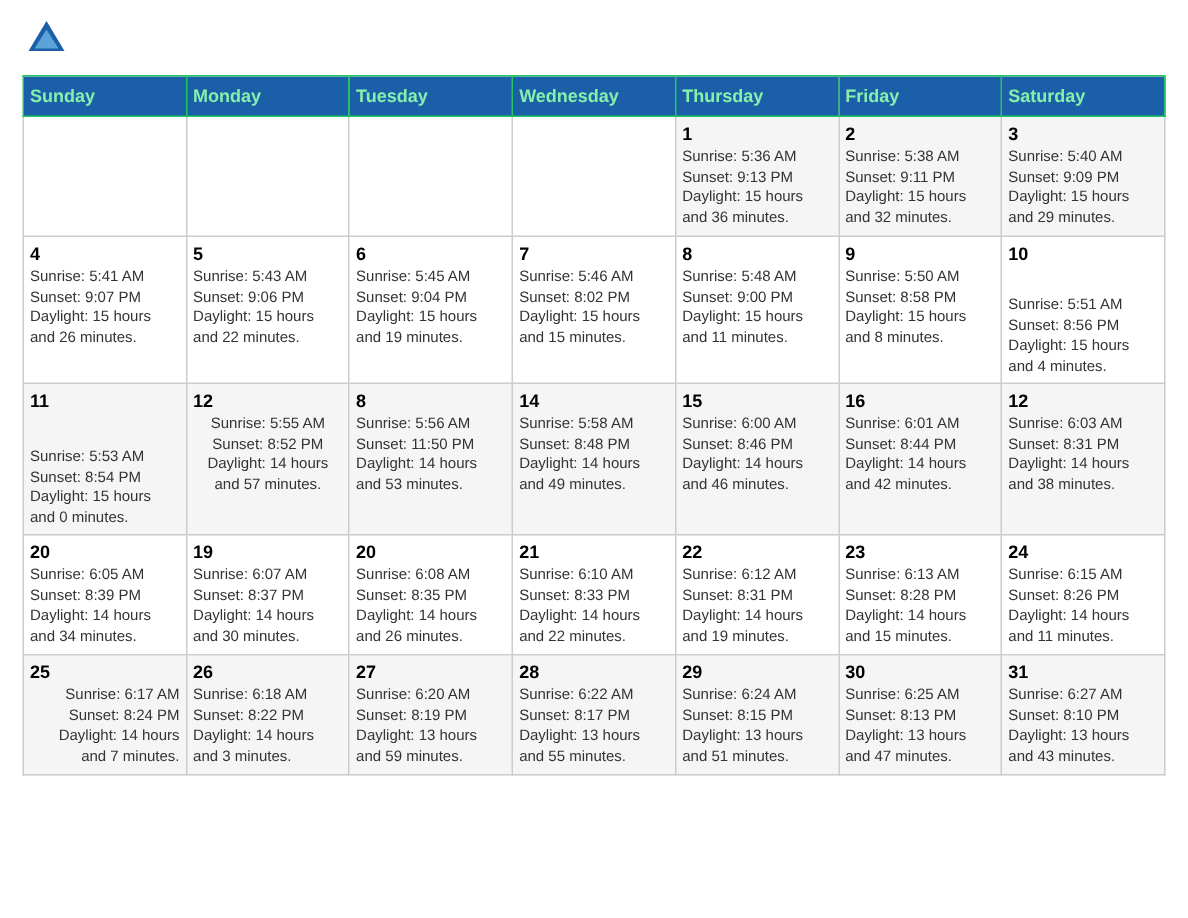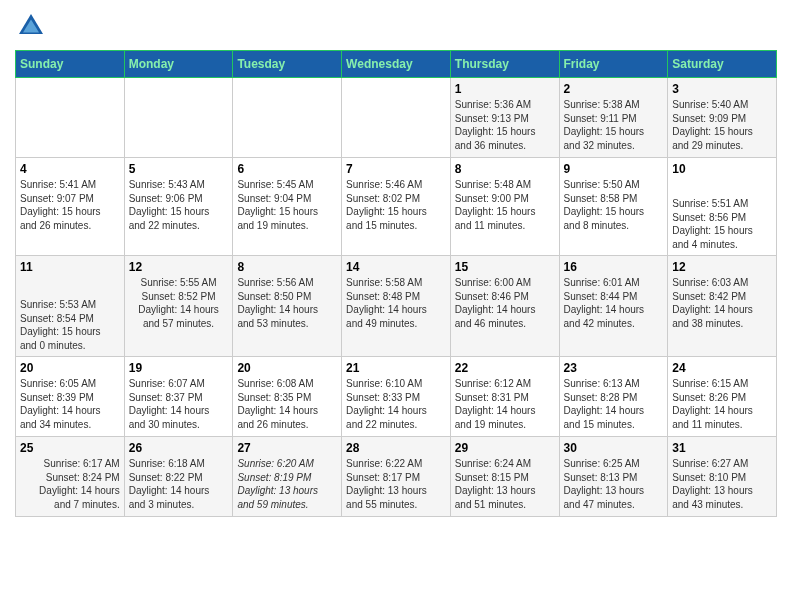--- a/index.html
+++ b/index.html
@@ -211,21 +211,21 @@
         <td>
           <span class="day-number">12</span>
           <div class="day-info" style="white-space: pre-line; text-align: center;">Sunrise: 5:55 AM
 Sunset: 8:52 PM
 Daylight: 14 hours
 and 57 minutes.</div>
         </td>
         <td>
           <span class="day-number">8</span>
           <div class="day-info" style="white-space: pre-line;">Sunrise: 5:56 AM
-Sunset: 8:50 PM
+Sunset: 11:50 PM
 Daylight: 14 hours
 and 53 minutes.</div>
         </td>
         <td>
           <span class="day-number">14</span>
           <div class="day-info" style="white-space: pre-line;">Sunrise: 5:58 AM
 Sunset: 8:48 PM
 Daylight: 14 hours
 and 49 minutes.</div>
         </td>
@@ -239,21 +239,21 @@
         <td>
           <span class="day-number">16</span>
           <div class="day-info" style="white-space: pre-line;">Sunrise: 6:01 AM
 Sunset: 8:44 PM
 Daylight: 14 hours
 and 42 minutes.</div>
         </td>
         <td>
           <span class="day-number">12</span>
           <div class="day-info" style="white-space: pre-line;">Sunrise: 6:03 AM
-Sunset: 8:42 PM
+Sunset: 8:31 PM
 Daylight: 14 hours
 and 38 minutes.</div>
         </td>
       </tr>
       <tr>
         <td>
           <span class="day-number">20</span>
           <div class="day-info" style="white-space: pre-line;">Sunrise: 6:05 AM
 Sunset: 8:39 PM
 Daylight: 14 hours
@@ -312,21 +312,21 @@
         </td>
         <td>
           <span class="day-number">26</span>
           <div class="day-info" style="white-space: pre-line;">Sunrise: 6:18 AM
 Sunset: 8:22 PM
 Daylight: 14 hours
 and 3 minutes.</div>
         </td>
         <td>
           <span class="day-number">27</span>
-          <div class="day-info" style="white-space: pre-line; font-style: italic;">Sunrise: 6:20 AM
+          <div class="day-info" style="white-space: pre-line;">Sunrise: 6:20 AM
 Sunset: 8:19 PM
 Daylight: 13 hours
 and 59 minutes.</div>
         </td>
         <td>
           <span class="day-number">28</span>
           <div class="day-info" style="white-space: pre-line;">Sunrise: 6:22 AM
 Sunset: 8:17 PM
 Daylight: 13 hours
 and 55 minutes.</div>

